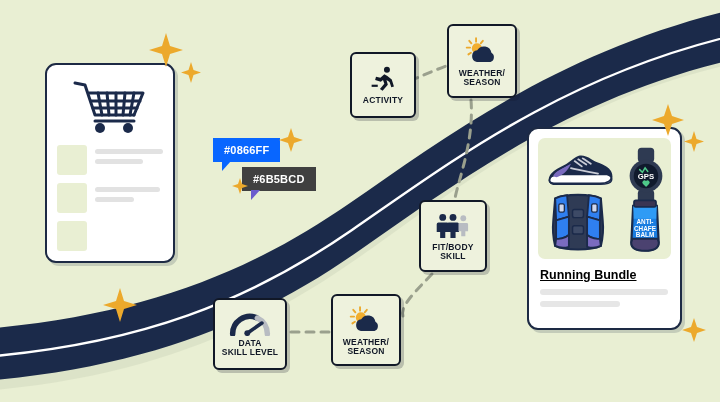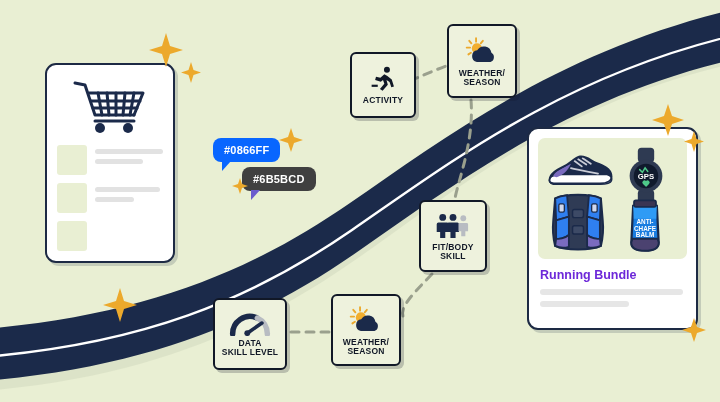--- a/index.html
+++ b/index.html
@@ -68,47 +68,48 @@
   #cart-card .cart-rows { width: 100%; margin-top: 10px; }
   .cart-row { display: flex; gap: 8px; margin-bottom: 8px; align-items: flex-start; }
   .cart-thumb { width: 30px; height: 30px; background: #e9efd3; border-radius: 3px; flex: none; }
   .cart-lines { flex: 1; padding-top: 4px; }
   .cart-line { height: 5px; background: #e2e2e2; border-radius: 2.5px; margin-bottom: 5px; }
 
   
   #product-card {
     position: absolute;
     left: 527px; top: 127px;
-    width: 171px; height: 203px;
+    width: 155px; height: 203px;
     background: #ffffff;
     border: 2.5px solid #1d2a44;
     border-radius: 11px;
     box-shadow: 3px 3px 0 rgba(29,42,68,0.18);
     z-index: 7;
     padding: 9px;
     display: flex;
     flex-direction: column;
+    text-decoration: underline;
   }
   #product-images {
     background: #e9efd3;
     border-radius: 7px;
     flex: none;
     height: 121px;
     position: relative;
   }
   #product-title {
-    font-size: 12.5px; font-weight: bold; color: #6d28d9;
+    font-size: 12.5px; font-weight: bold; color: #000000;
     margin: 9px 0 7px 2px;
   }
   .prod-line { height: 6px; background: #e6e6e6; border-radius: 3px; margin: 0 2px 6px 2px; }
 
   
   .bubble {
     position: absolute;
-    border-radius: 8px;
+    border-radius: 0;
     color: #fff;
     font-size: 11px;
     font-weight: bold;
     padding: 6px 11px;
     z-index: 8;
     letter-spacing: .2px;
   }
   .bubble::after {
     content: "";
     position: absolute;

